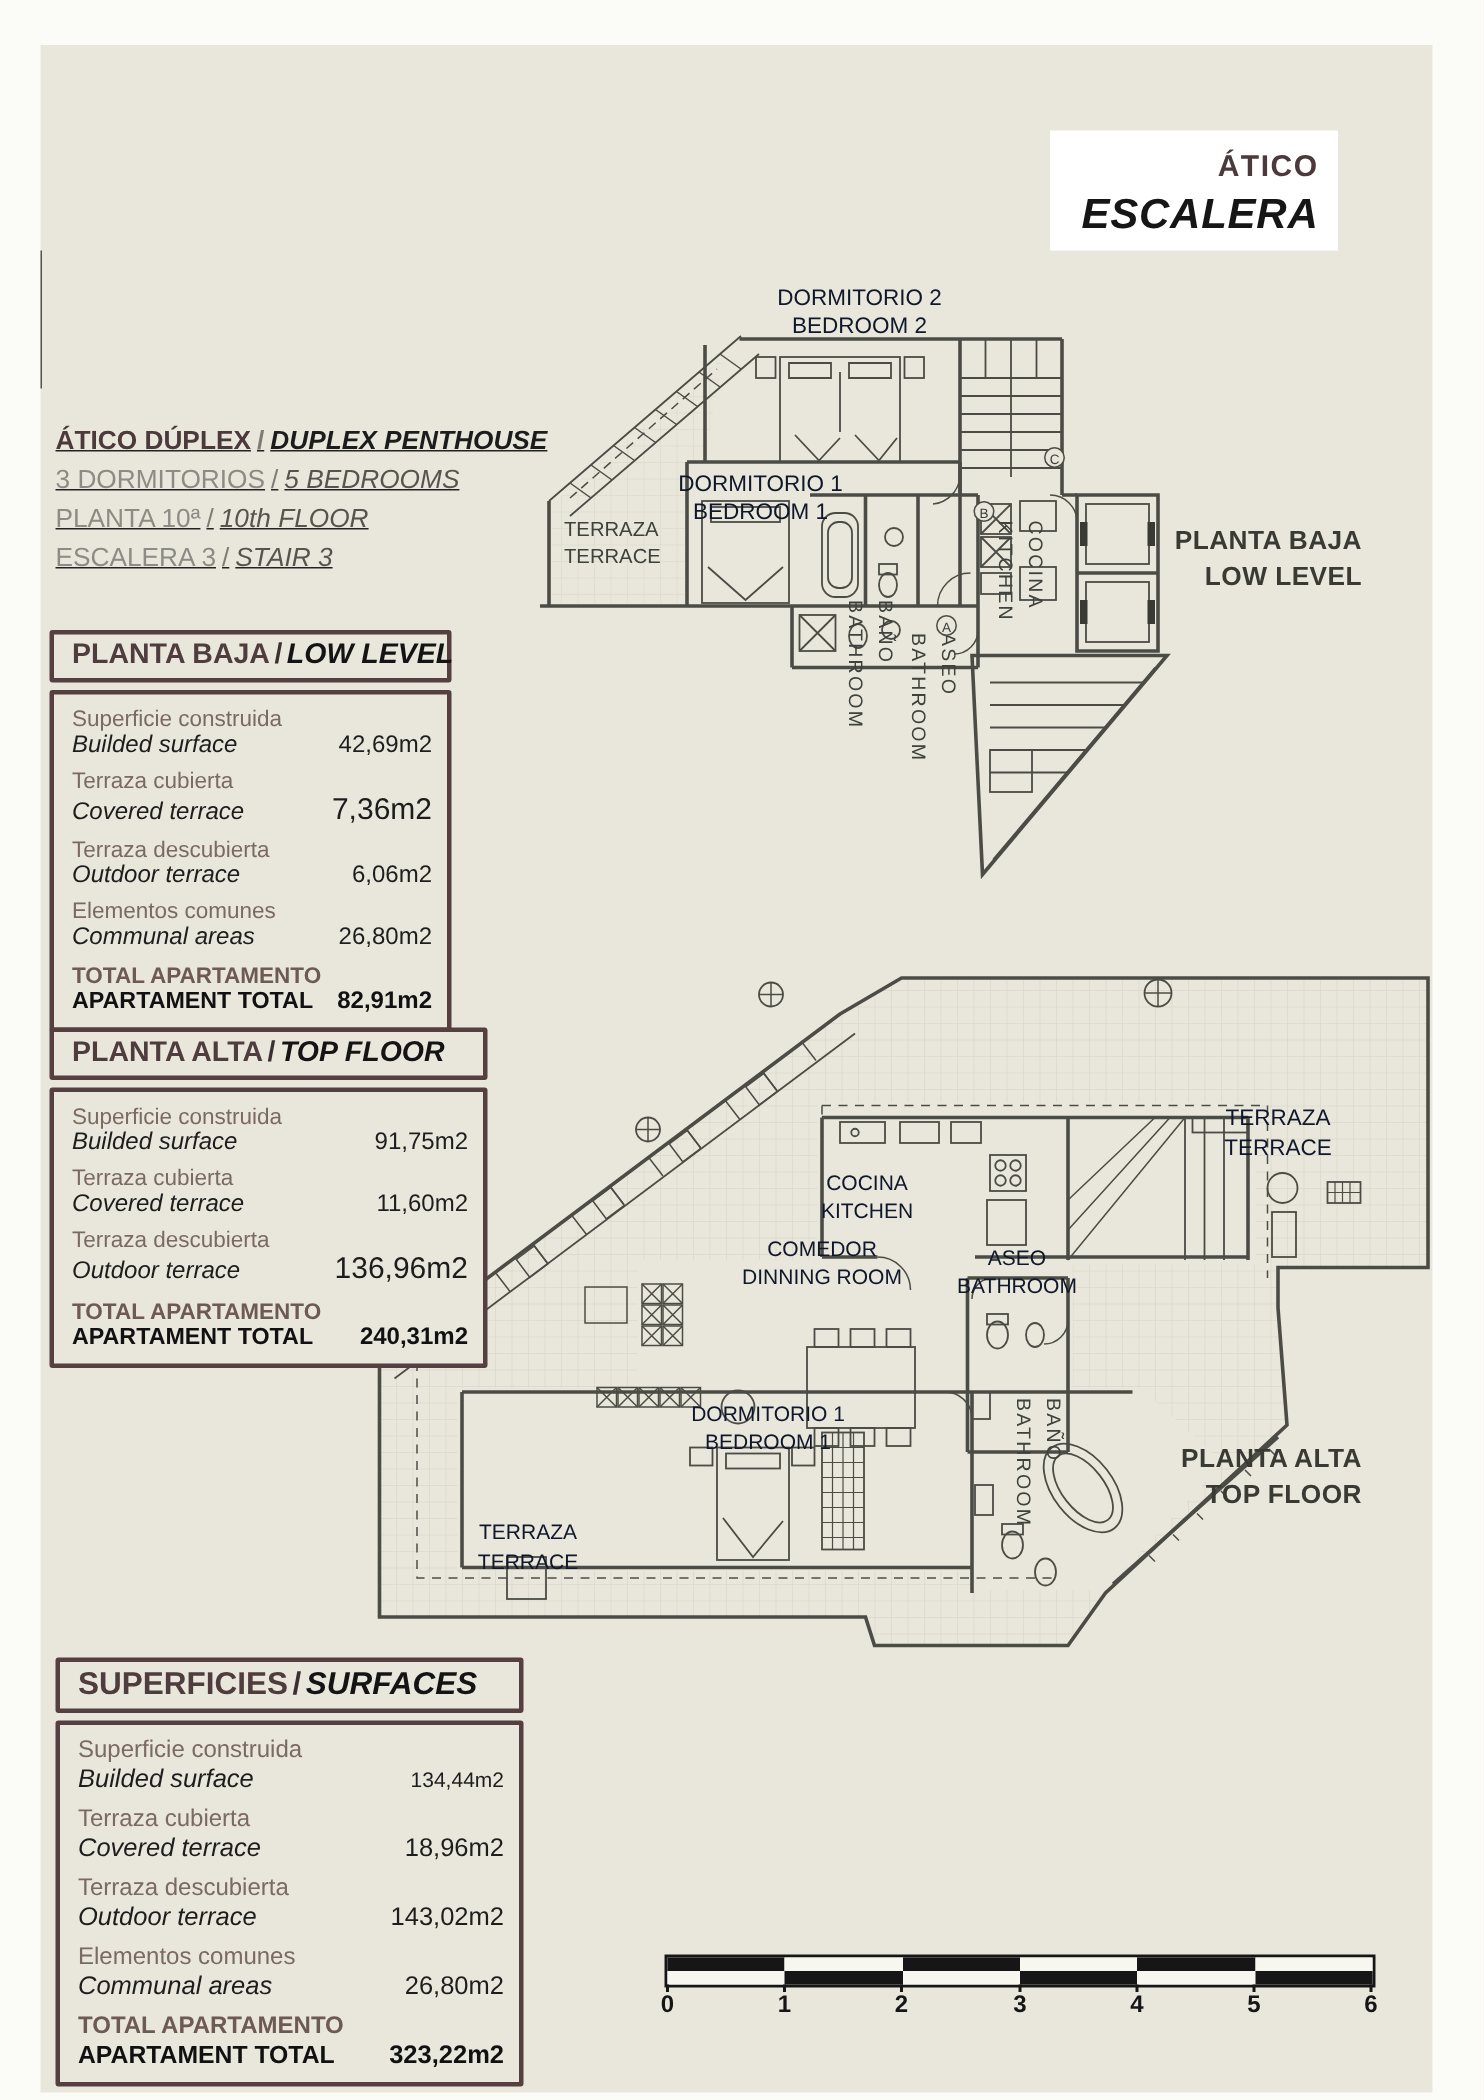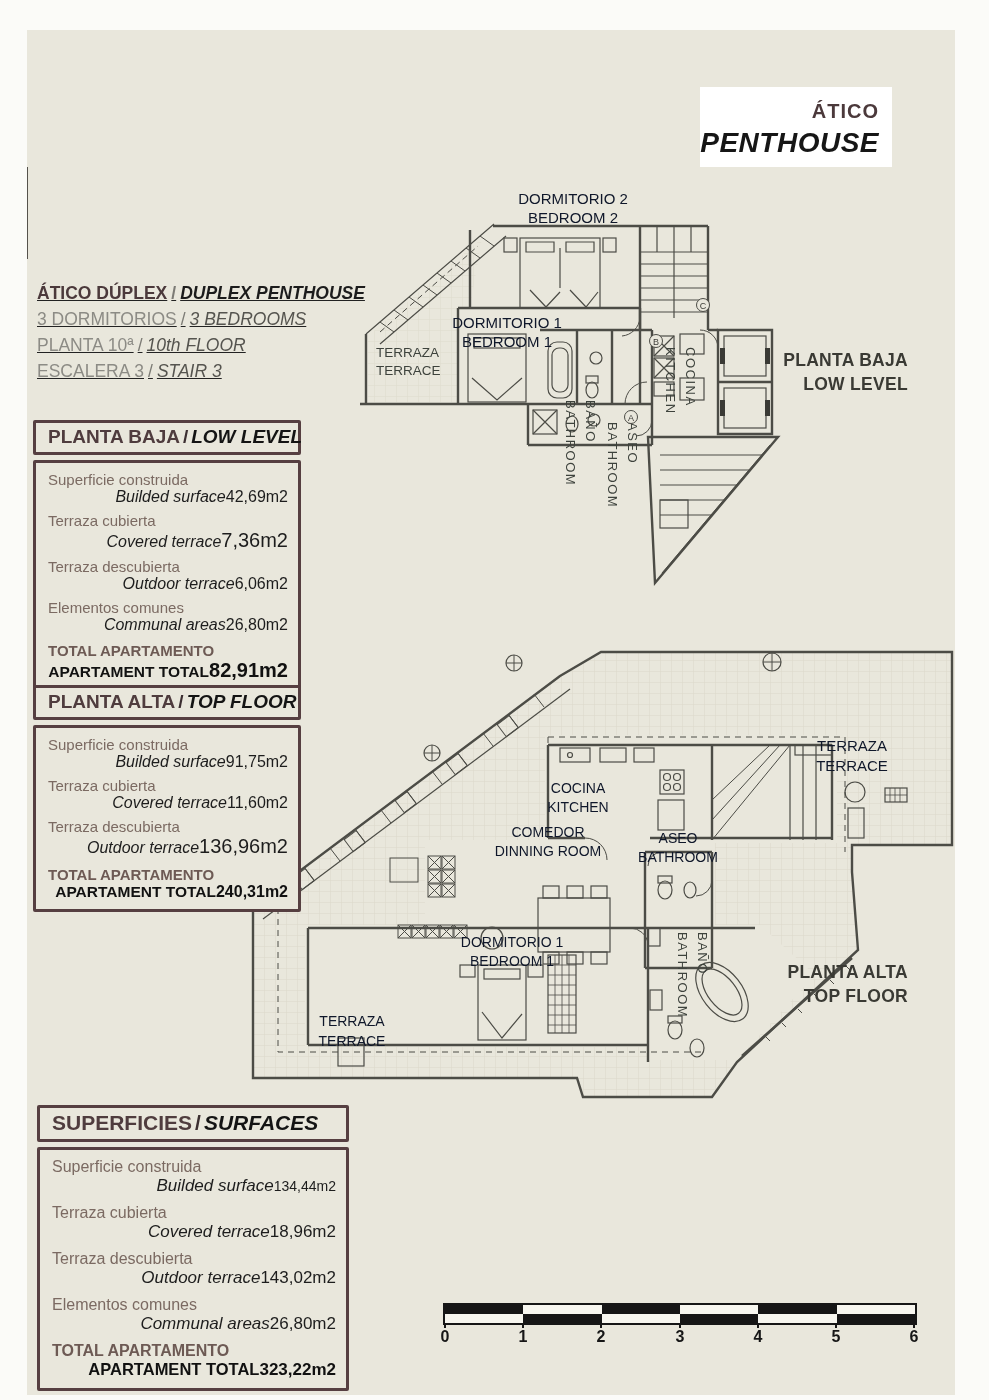--- a/index.html
+++ b/index.html
@@ -28,21 +28,21 @@
   .stable{position:absolute;box-sizing:border-box;}
   .stable .hdr{border:3px solid #563f41;border-radius:2px;padding:3px 10px 4px 12px;
                font-weight:bold;background:#e9e7dc;white-space:nowrap;}
   .stable .hdr .h-es{color:#4f3c3e;}
   .stable .hdr .h-sep{color:#43333500;padding:0 3px;color:#3c2f31;}
   .stable .hdr .h-en{color:#141414;font-style:italic;}
   .stable .bdy{border:3px solid #563f41;border-radius:2px;margin-top:5px;
                padding:8px 10px 8px 12px;background:#e9e7dc;}
   .srow{margin-bottom:6px;}
   .srow .es{color:#7b6a62;display:block;}
-  .srow .l2{display:flex;justify-content:flex-end;align-items:baseline;}
+  .srow .l2{display:flex;justify-content:space-between;align-items:baseline;}
   .srow .en{font-style:italic;color:#1d1d1d;}
   .srow .val{color:#1d1d1d;}
   .srow.total{margin-bottom:0;margin-top:8px;}
   .srow.total .es{color:#6d5a54;font-weight:bold;}
   .srow.total .en{font-style:normal;font-weight:bold;color:#111;}
   .srow.total .val{font-weight:bold;color:#111;}
 
   
   .plabel{position:absolute;transform:translateX(-50%);text-align:center;
           color:#0f172a;white-space:nowrap;}
@@ -258,26 +258,26 @@
         <rect x="848" y="808" width="16" height="30"></rect>
       <rect x="885" y="788" width="22" height="14"></rect>
       <path d="M890,788 v14 M895,788 v14 M900,788 v14 M885,795 h22" stroke-width=".8"></path>
 
       <path d="M585,838 A22,22 0 0 1 607,860 M712,880 A16,16 0 0 1 696,896 M648,944 A18,18 0 0 0 630,928 M662,852 A14,14 0 0 0 648,866" stroke-width="1"></path>
     </g>
   </svg>
 
   <div class="title-box">
     <div class="title-es">ÁTICO</div>
-    <div class="title-en">PENTHOUSE</div>
+    <div class="title-en">ESCALERA</div>
   </div>
 
   <div class="info">
     <div><span class="es1">ÁTICO DÚPLEX</span><span class="sep es1">/</span><span class="en1">DUPLEX PENTHOUSE</span></div>
-    <div><span class="es">3 DORMITORIOS</span><span class="sep">/</span><span class="en">3 BEDROOMS</span></div>
+    <div><span class="es">3 DORMITORIOS</span><span class="sep">/</span><span class="en">5 BEDROOMS</span></div>
     <div><span class="es">PLANTA 10ª</span><span class="sep">/</span><span class="en">10th FLOOR</span></div>
     <div><span class="es">ESCALERA 3</span><span class="sep">/</span><span class="en">STAIR 3</span></div>
   </div>
 
   <div class="stable" style="left:33px;top:420px;width:268px;font-size:15px;">
     <div class="hdr" style="font-size:19px;"><span class="h-es">PLANTA BAJA</span><span class="h-sep">/</span><span class="h-en">LOW LEVEL</span></div>
     <div class="bdy">
       <div class="srow">
           <span class="es">Superficie construida</span>
           <span class="l2">
@@ -303,27 +303,27 @@
           <span class="es">Elementos comunes</span>
           <span class="l2">
             <span class="en" style="font-size:16px">Communal areas</span>
             <span class="val" style="font-size:16px">26,80m2</span>
           </span>
         </div>
       <div class="srow total">
           <span class="es">TOTAL APARTAMENTO</span>
           <span class="l2">
             <span class="en" style="font-size:15.5px">APARTAMENT TOTAL</span>
-            <span class="val" style="font-size:20px">82,91m2</span>
+            <span class="val" style="font-size:16px">82,91m2</span>
           </span>
         </div>
     </div>
   </div>
 
-  <div class="stable" style="left:33px;top:685px;width:268px;font-size:15px;">
+  <div class="stable" style="left:33px;top:685px;width:292px;font-size:15px;">
     <div class="hdr" style="font-size:19px;"><span class="h-es">PLANTA ALTA</span><span class="h-sep">/</span><span class="h-en">TOP FLOOR</span></div>
     <div class="bdy">
       <div class="srow">
           <span class="es">Superficie construida</span>
           <span class="l2">
             <span class="en" style="font-size:16px">Builded surface</span>
             <span class="val" style="font-size:16px">91,75m2</span>
           </span>
         </div>
       <div class="srow">

